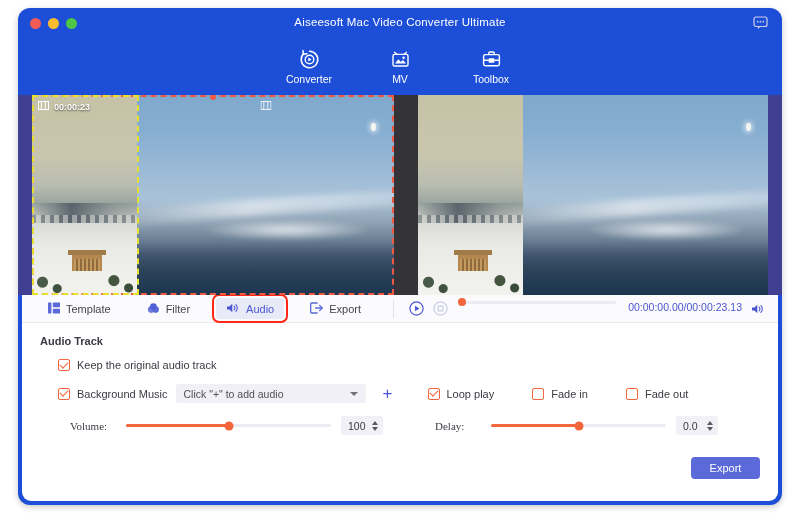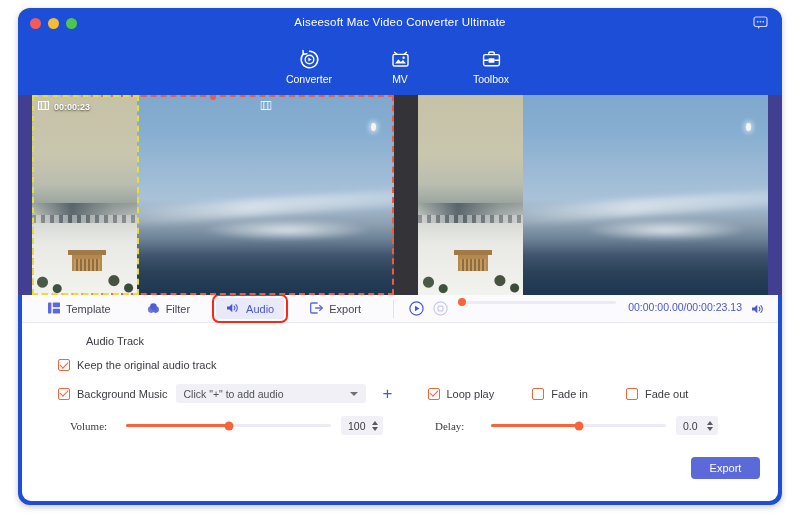--- a/index.html
+++ b/index.html
@@ -263,21 +263,21 @@
   .track .playhead {
     position: absolute; left: 0; top: 50%;
     width: 8px; height: 8px; border-radius: 50%;
     background: #f4653c; transform: translate(-2px,-50%);
   }
   .timecode {
     font-size: 10.5px; color: #4a56d2; white-space: nowrap;
   }
 
   .content { padding: 12px 18px 0 18px; }
-  .section-title { font-size: 11px; font-weight: normal; color: #3a3a42; margin-bottom: 12px; margin-left: 46px; }
+  .section-title { font-size: 11px; font-weight: bold; color: #3a3a42; margin-bottom: 12px; }
 
   .row { display: flex; align-items: center; margin-bottom: 13px; }
   .row.indent { padding-left: 18px; }
 
   .cb {
     width: 12px; height: 12px;
     border: 1.6px solid #f4653c;
     border-radius: 2px;
     display: inline-flex; align-items: center; justify-content: center;
     margin-right: 7px;

